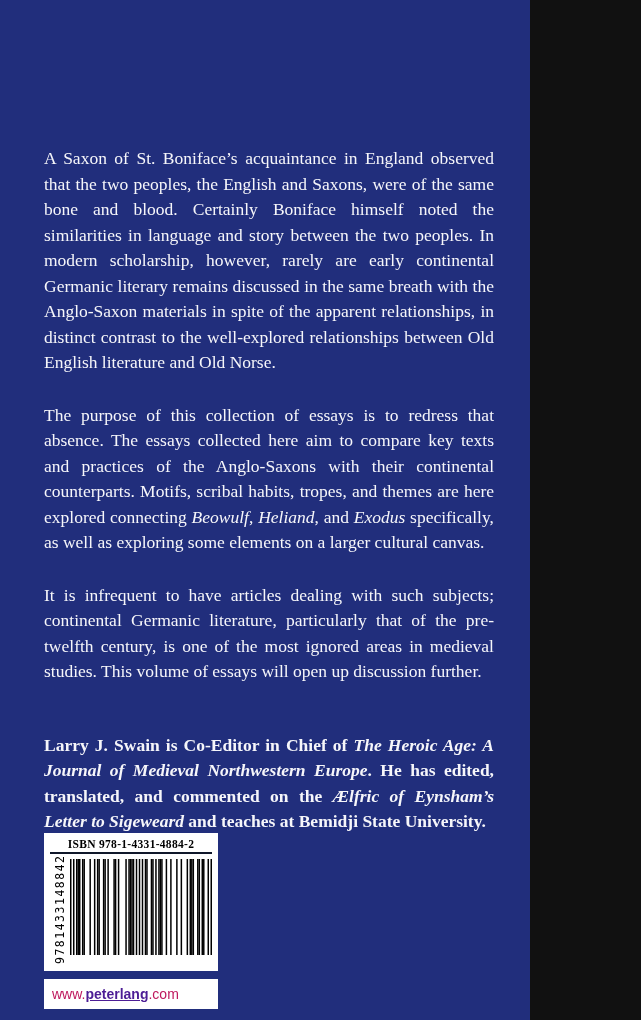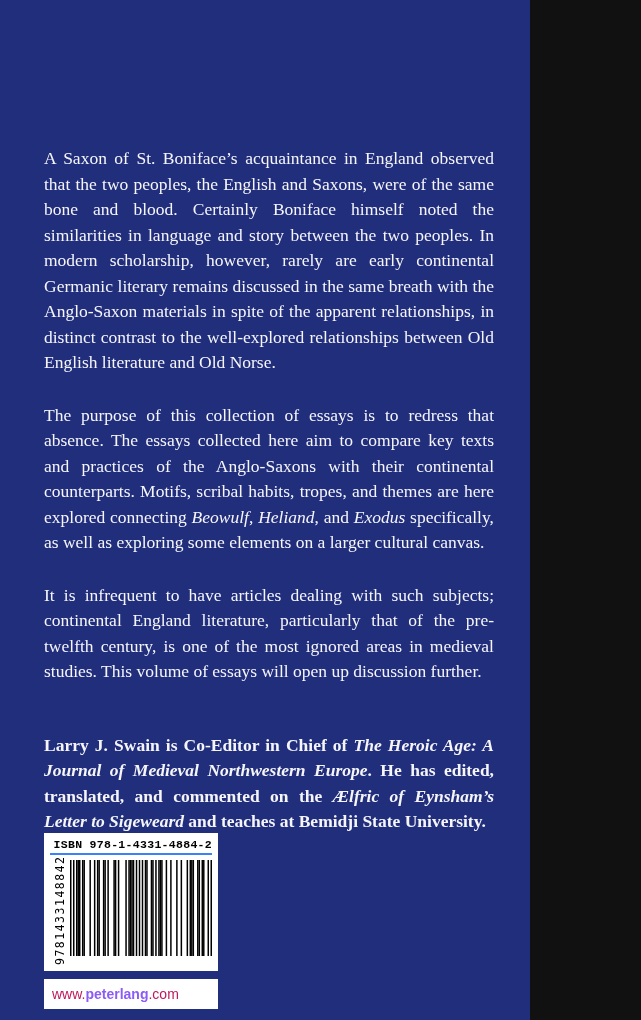--- a/index.html
+++ b/index.html
@@ -29,28 +29,28 @@
 
   .barcode-box {
     position:absolute;
     left:44px; top:833px;
     width:174px; height:138px;
     background:#ffffff;
     box-sizing:border-box;
     padding:5px 6px 6px 6px;
   }
   .isbn-label {
-    font-family:Liberation Mono, monospace;
+    font-family:Liberation Serif, serif;
     font-weight:bold;
     font-size:11.5px;
     color:#000;
-    text-align:right;
+    text-align:center;
     white-space:nowrap;
     letter-spacing:0.3px;
-    border-bottom:2px solid #3b82f6;
+    border-bottom:2px solid #0f172a;
     padding-bottom:2px;
   }
   .barcode-row {
     display:flex;
     margin-top:5px;
     height:100px;
     align-items:flex-start;
   }
   .barcode-number-vertical {
     width:20px;
@@ -78,31 +78,31 @@
     background:#ffffff;
     display:flex;
     align-items:center;
     box-sizing:border-box;
     padding-left:8px;
     font-family:"Liberation Sans", sans-serif;
     font-size:14px;
     white-space:nowrap;
   }
   .url-gray { color:#be185d; }
-  .url-bold { color:#8b5cf6; font-weight:bold; }
+  .url-bold { color:#4c1d95; font-weight:bold;text-decoration:underline; }
 </style>
 </head>
 <body>
 
 <div class="cover">
 
   <div class="text-block">
     <p class="para"><span class="seg-normal">A Saxon of St. Boniface’s acquaintance in England observed that the two peoples, the English and Saxons, were of the same bone and blood. Certainly Boniface himself noted the similarities in language and story between the two peoples. In modern scholarship, however, rarely are early continental Germanic literary remains discussed in the same breath with the Anglo-Saxon materials in spite of the apparent relationships, in distinct contrast to the well-explored relationships between Old English literature and Old Norse.</span></p>
     <p class="para"><span class="seg-normal">The purpose of this collection of essays is to redress that absence. The essays collected here aim to compare key texts and practices of the Anglo-Saxons with their continental counterparts. Motifs, scribal habits, tropes, and themes are here explored connecting </span><span class="seg-italic">Beowulf</span><span class="seg-normal">, </span><span class="seg-italic">Heliand</span><span class="seg-normal">, and </span><span class="seg-italic">Exodus</span><span class="seg-normal"> specifically, as well as exploring some elements on a larger cultural canvas.</span></p>
-    <p class="para"><span class="seg-normal">It is infrequent to have articles dealing with such subjects; continental England literature, particularly that of the pre-twelfth century, is one of the most ignored areas in medieval studies. This volume of essays will open up discussion further.</span></p>
+    <p class="para"><span class="seg-normal">It is infrequent to have articles dealing with such subjects; continental Germanic literature, particularly that of the pre-twelfth century, is one of the most ignored areas in medieval studies. This volume of essays will open up discussion further.</span></p>
     <p class="para bio"><span class="seg-bold">Larry J. Swain is Co-Editor in Chief of </span><span class="seg-bold-italic">The Heroic Age: A Journal of Medieval Northwestern Europe</span><span class="seg-bold">. He has edited, translated, and commented on the </span><span class="seg-bold-italic">Ælfric of Eynsham’s Letter to Sigeweard</span><span class="seg-bold"> and teaches at Bemidji State University.</span></p>
   </div>
 
   <div class="barcode-box">
     <div class="isbn-label">ISBN 978-1-4331-4884-2</div>
     <div class="barcode-row">
       <div class="barcode-number-vertical">9781433148842</div>
       <svg class="bars" id="barcode-svg" viewBox="0 0 95 60" preserveAspectRatio="none" xmlns="http://www.w3.org/2000/svg">
           <rect x="0" y="0" width="1" height="60" fill="#000"></rect>
           <rect x="2" y="0" width="1" height="60" fill="#000"></rect>

